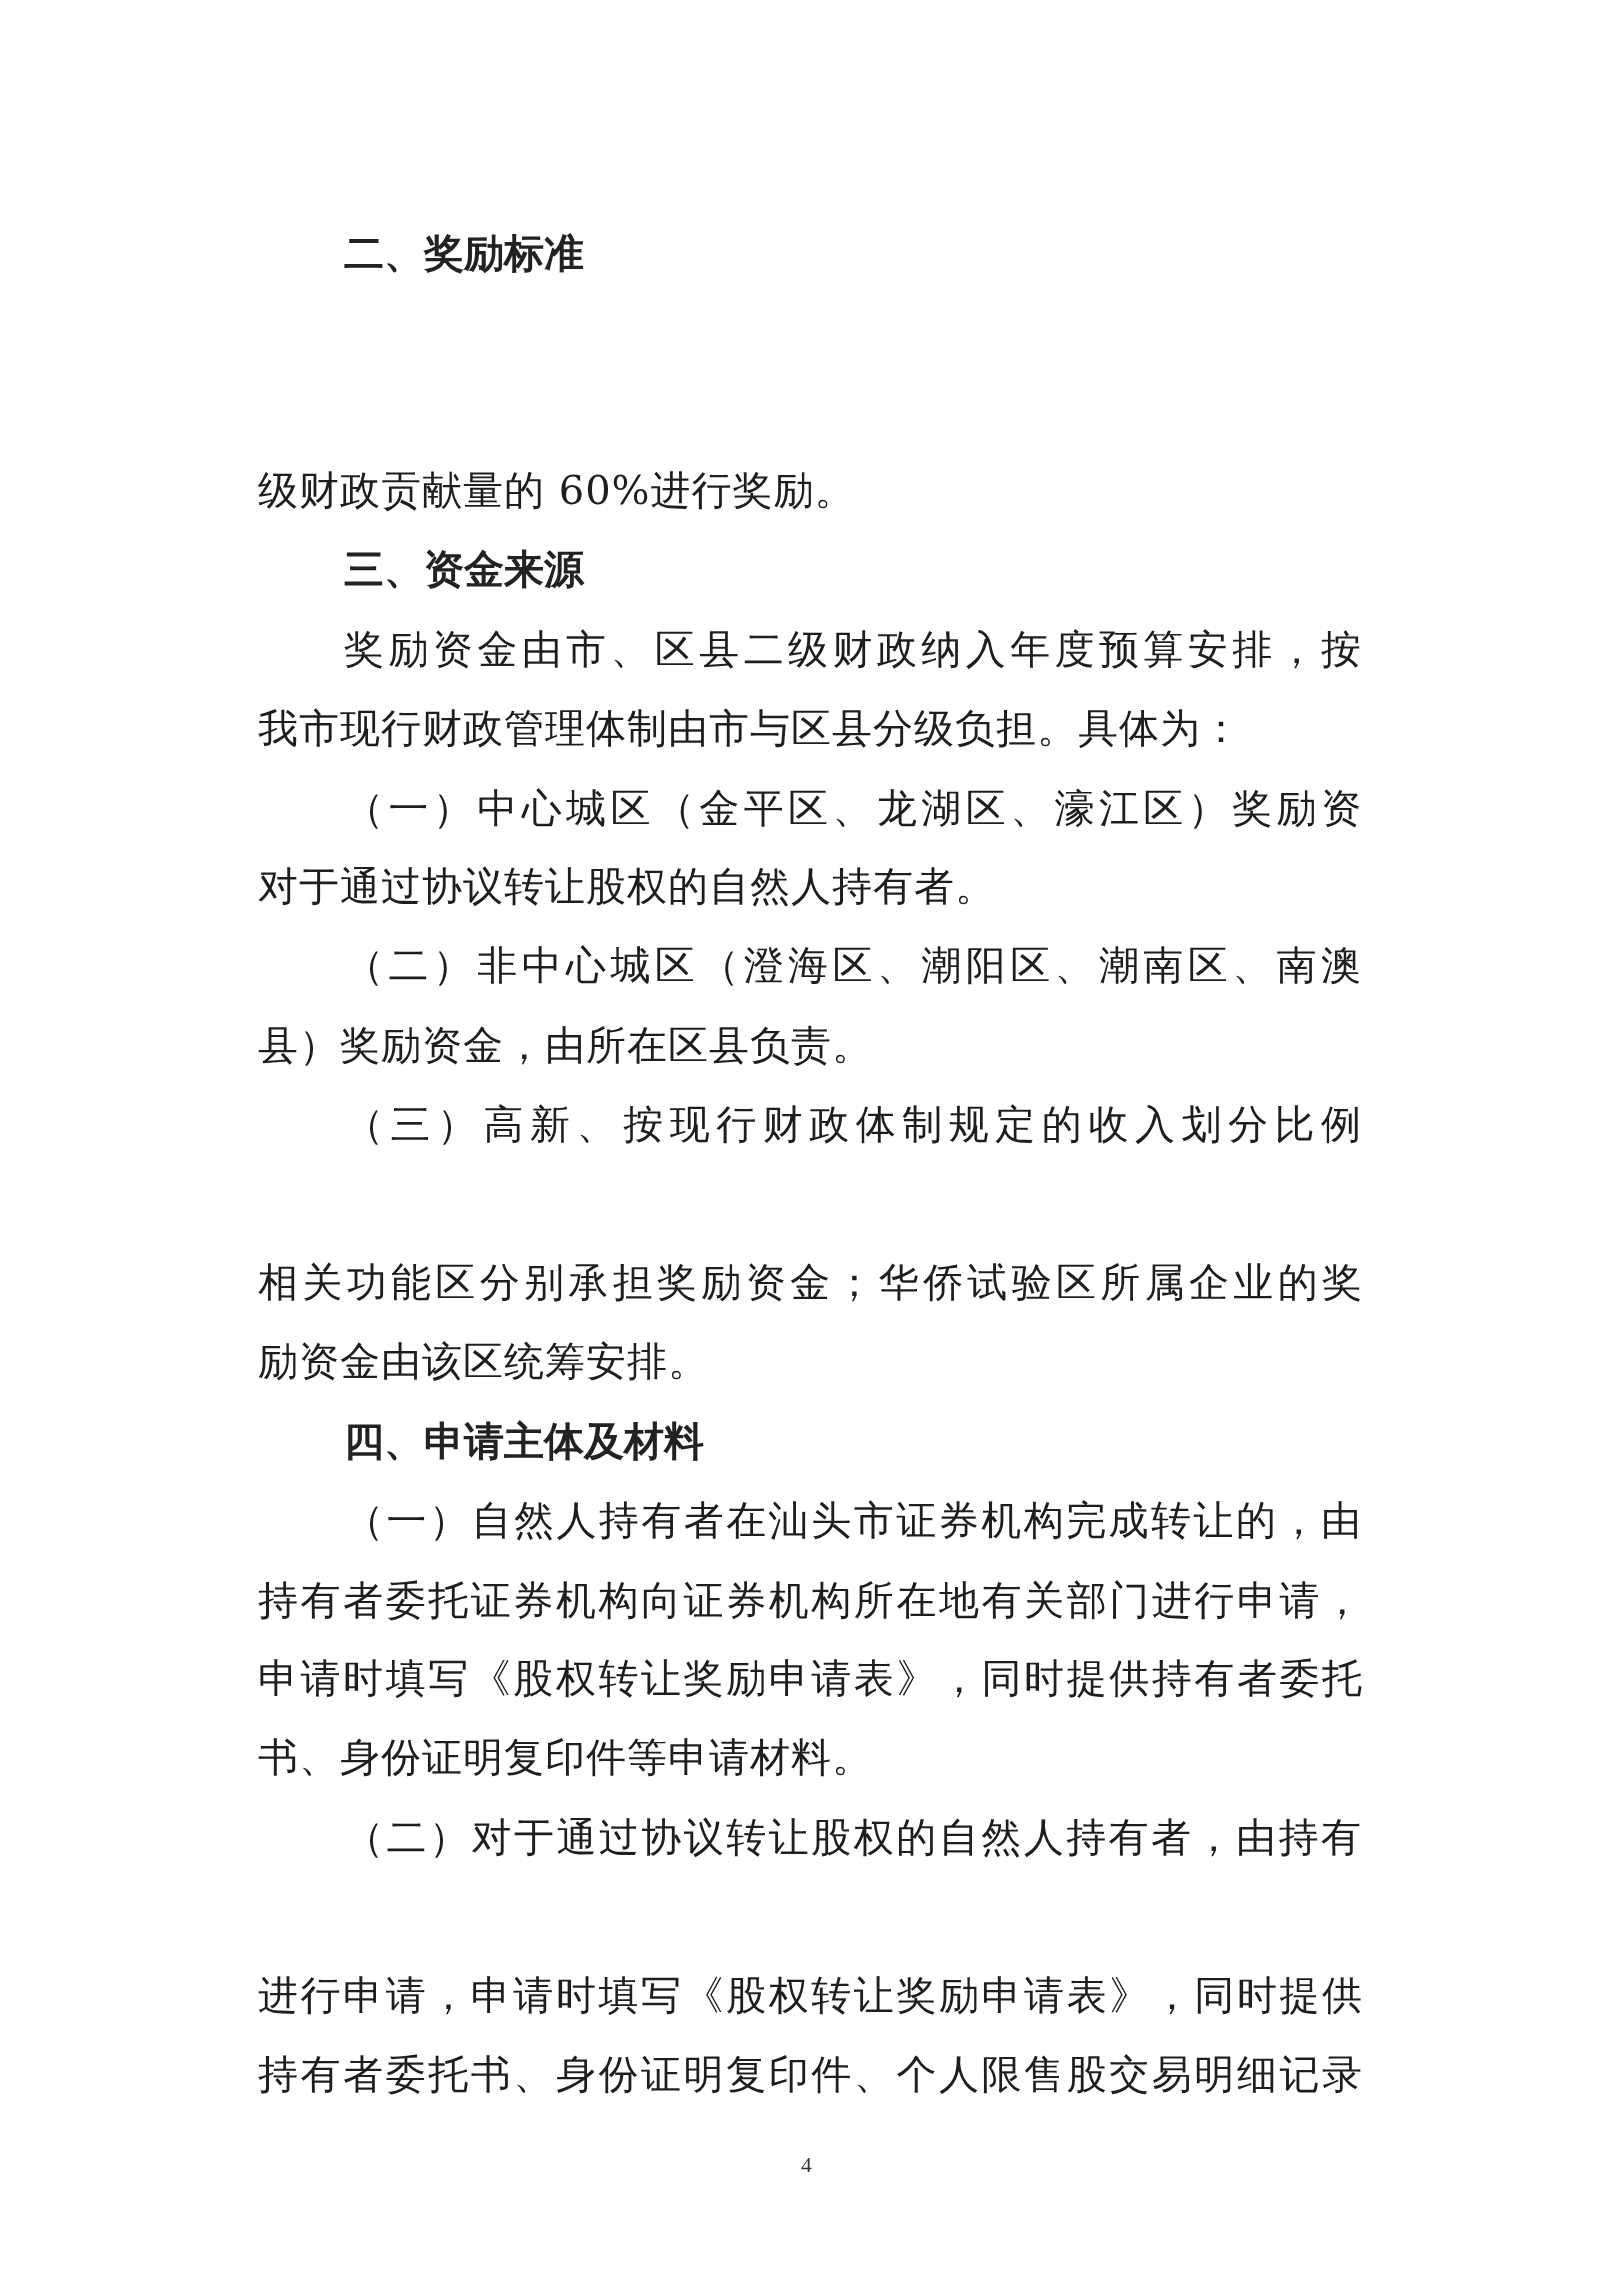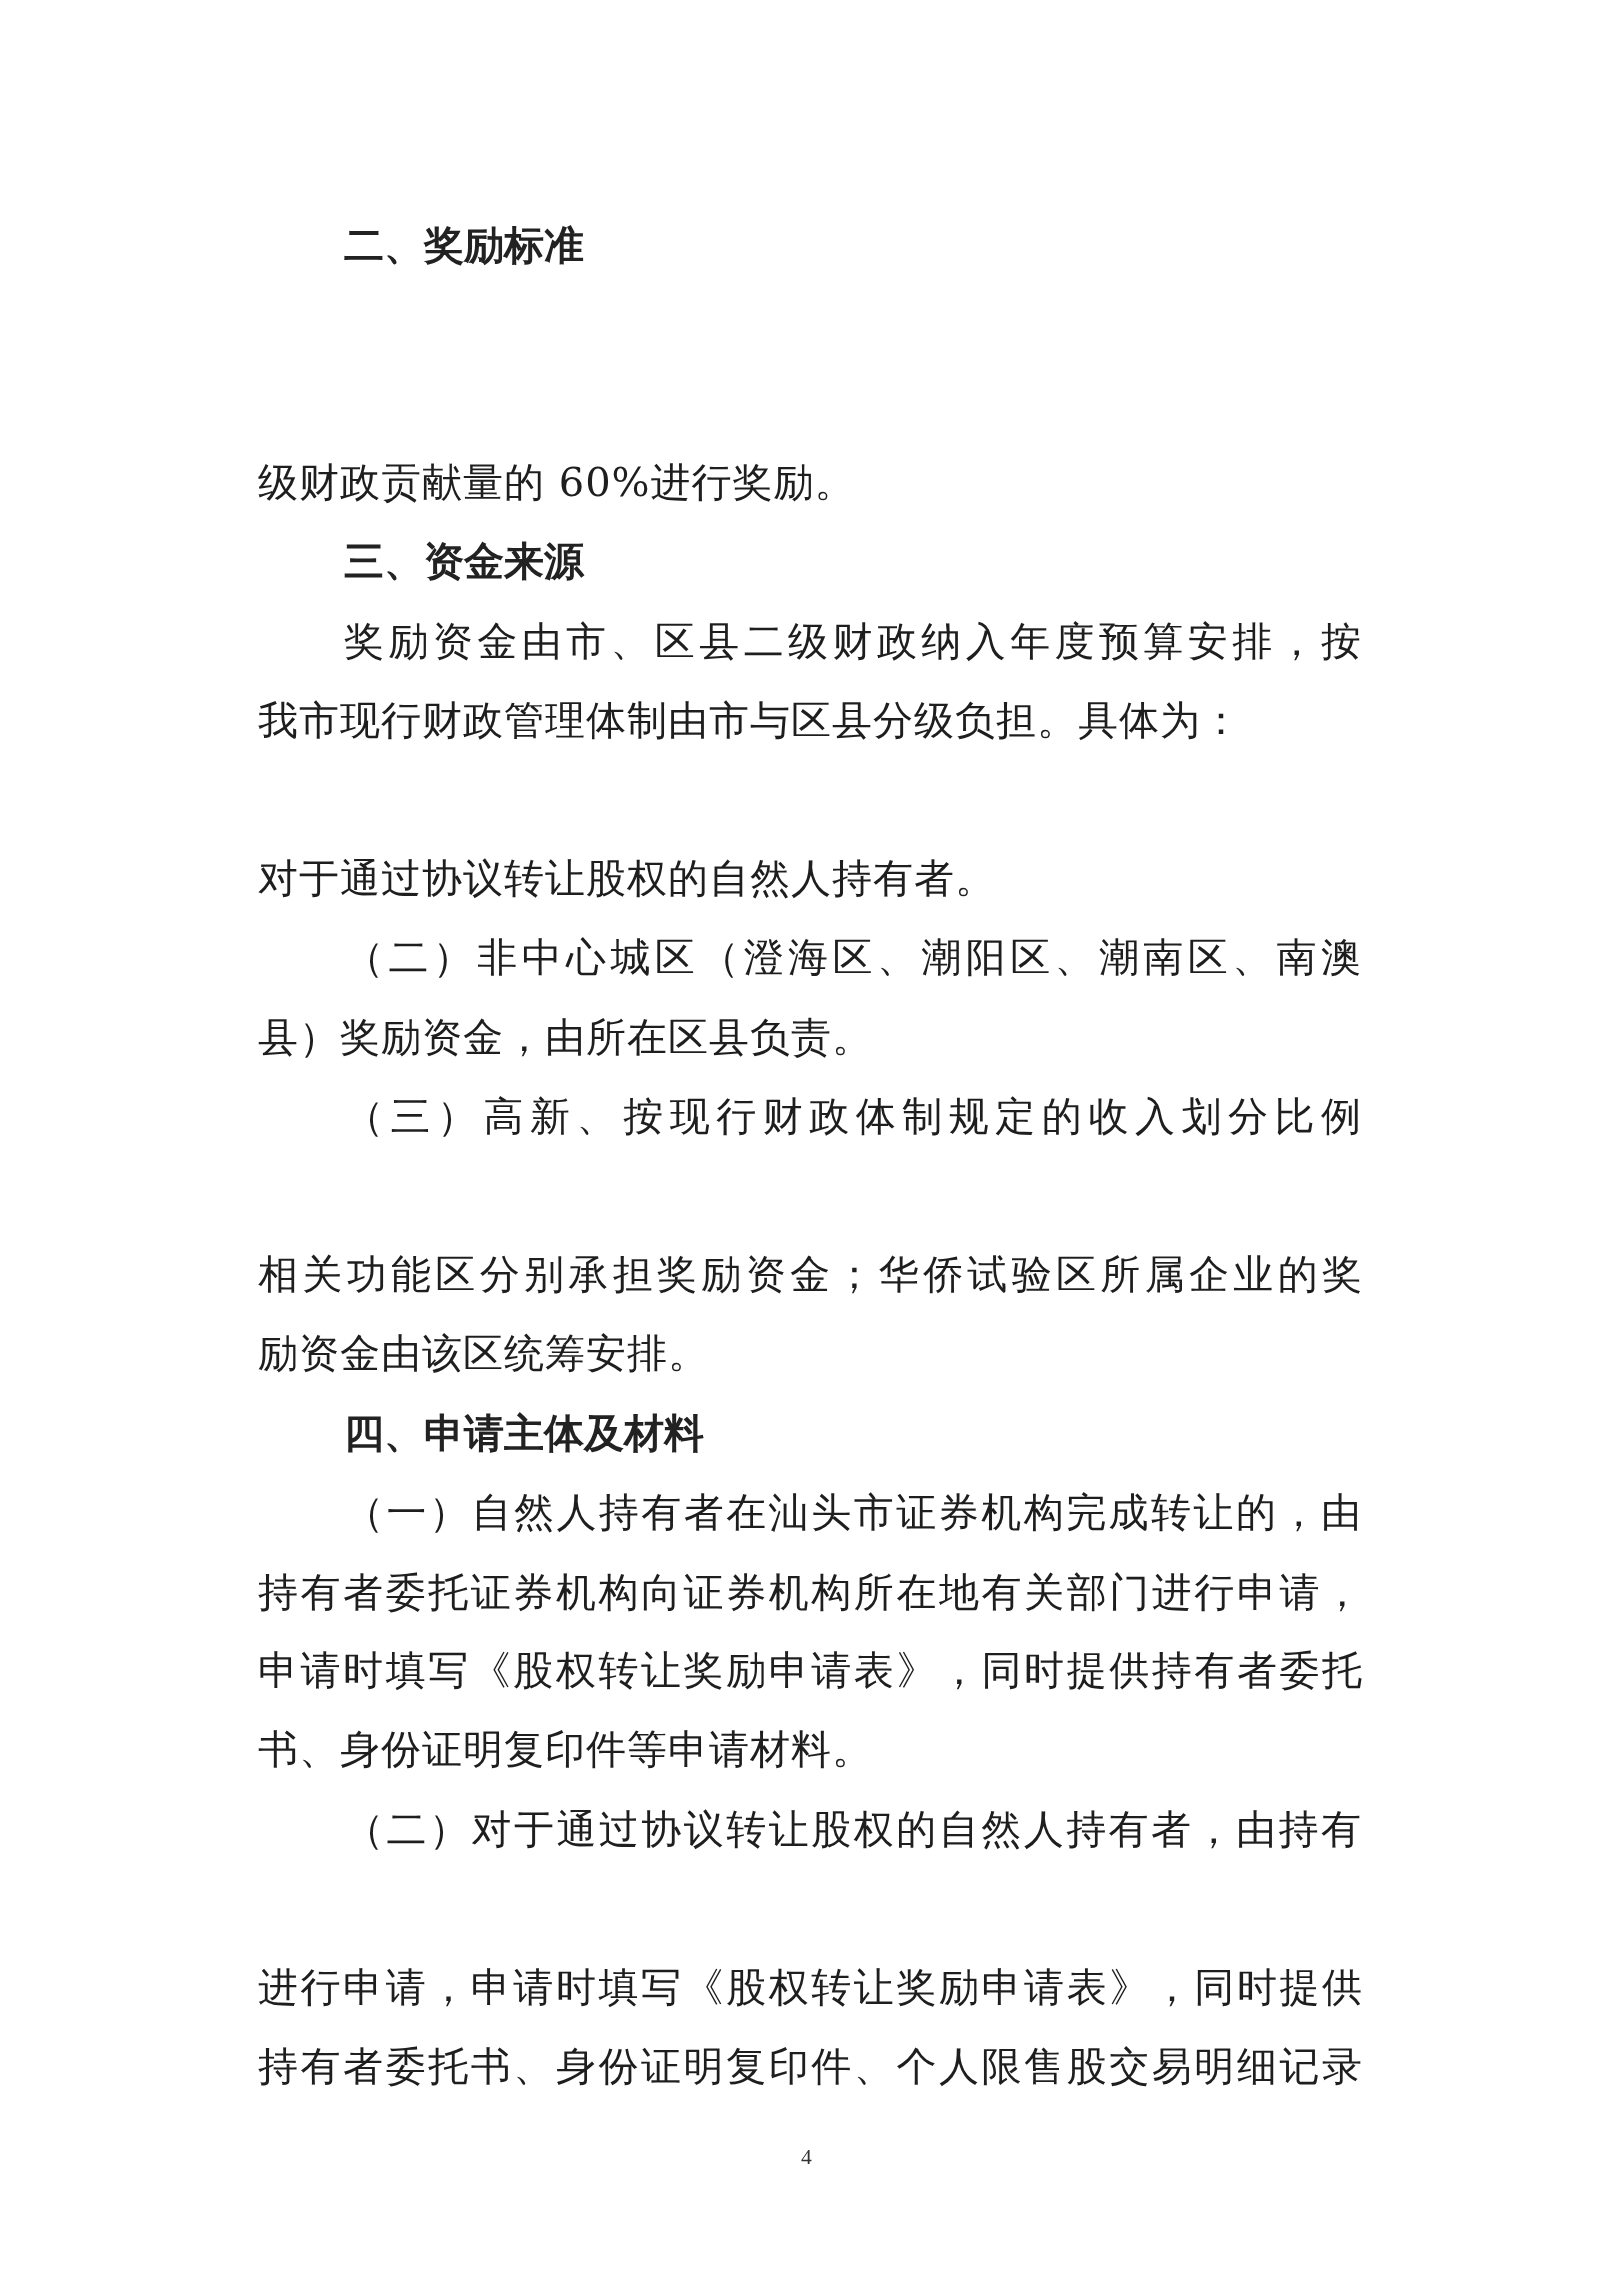--- a/index.html
+++ b/index.html
@@ -9,21 +9,21 @@
     }
     body {
       width: 1620px;
       height: 2292px;
       position: relative;
       overflow: hidden;
       color: #1c1c1c;
     }
     .page {
       position: absolute;
-      left: 0; top: 8px;
+      left: 0; top: 16px;
       width: 1620px;
       height: 1912px;
       background: #ffffff;
     }
     .line {
       position: absolute;
       left: 258px;
       width: 1105px;
       height: 59px;
       line-height: 59px;
@@ -63,20 +63,21 @@
 <body>
 
 <div class="page">
 
   <div class="line indent heading" style="top:208px">二、奖励标准</div>
   <div class="line" style="top:445px">级财政贡献量的 60%进行奖励。</div>
 
   <div class="line indent heading" style="top:524px">三、资金来源</div>
   <div class="line indent full" style="top:604px">奖励资金由市、区县二级财政纳入年度预算安排，按</div>
   <div class="line" style="top:683px">我市现行财政管理体制由市与区县分级负担。具体为：</div>
+  <div class="line indent full" style="top:763px">（一）中心城区（金平区、龙湖区、濠江区）奖励资</div>
   <div class="line" style="top:841px">对于通过协议转让股权的自然人持有者。</div>
   <div class="line indent full" style="top:920px">（二）非中心城区（澄海区、潮阳区、潮南区、南澳</div>
   <div class="line" style="top:1000px">县）奖励资金，由所在区县负责。</div>
   <div class="line indent full" style="top:1079px">（三）高新、按现行财政体制规定的收入划分比例</div>
   <div class="line full" style="top:1237px">相关功能区分别承担奖励资金；华侨试验区所属企业的奖</div>
   <div class="line" style="top:1316px">励资金由该区统筹安排。</div>
 
   <div class="line indent heading" style="top:1396px">四、申请主体及材料</div>
   <div class="line indent full" style="top:1475px">（一）自然人持有者在汕头市证券机构完成转让的，由</div>
   <div class="line full" style="top:1555px">持有者委托证券机构向证券机构所在地有关部门进行申请，</div>

